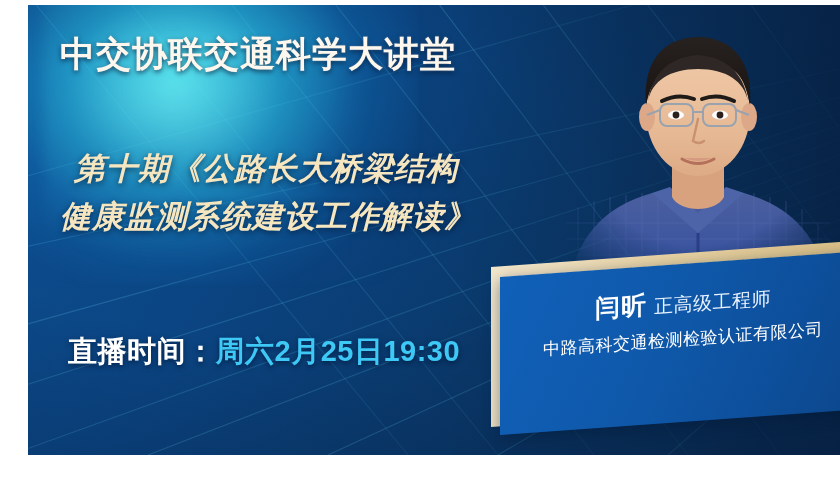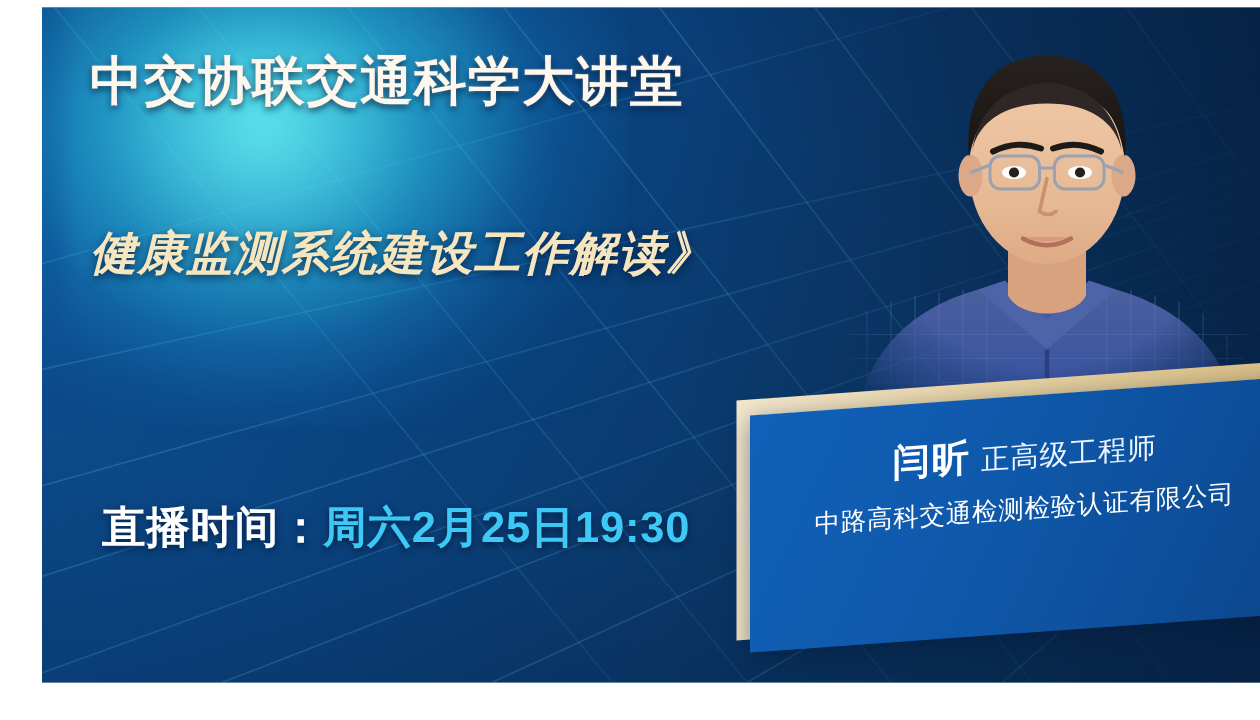--- a/index.html
+++ b/index.html
@@ -3,21 +3,21 @@
 <meta charset="utf-8">
 <style>
   html,body{margin:0;padding:0;background:#ffffff;}
   body{width:840px;height:480px;overflow:hidden;font-family:"Liberation Sans","DejaVu Sans",sans-serif;}
 
   #poster{
     position:absolute;
     left:28px; top:5px;
     width:812px; height:450px;
     overflow:hidden;
-    background:#0c4a6e;
+    background:#7f1d1d;
   }
   .bg-deep{
     position:absolute; inset:0;
     background:linear-gradient(120deg,#0d4f91 0%,#0b4583 30%,#0a3a6d 58%,#0b3461 78%,#0c2f55 100%);
   }
   .bg-glow{
     position:absolute;
     left:-14%; top:-34%;
     width:62%; height:96%;
     background:radial-gradient(ellipse at 52% 52%, rgba(60,220,235,0.95) 0%, rgba(36,180,220,0.62) 26%, rgba(20,120,190,0.35) 48%, rgba(12,70,140,0.10) 70%, rgba(10,58,110,0) 86%);
@@ -304,20 +304,21 @@
 
         <path d="M134 158 q16 9 32 0" stroke="#b5705c" stroke-width="3" fill="none" stroke-linecap="round"></path>
         <path d="M136 157 q14 6 28 0" fill="#cf8a78" opacity="0.6"></path>
       </g>
     </svg>
   </div>
 
   <div class="main-title">中交协联交通科学大讲堂</div>
 
   <div class="subtitle">
+    <span class="l1">第十期《公路长大桥梁结构</span>
     <span class="l2">健康监测系统建设工作解读》</span>
   </div>
 
   <div class="livetime">
     <span class="lbl">直播时间：</span><span class="val">周六2月25日19:30</span>
   </div>
 
   <div class="panel-wrap">
     <div class="panel-gold"></div>
     <div class="panel-blue"></div>

